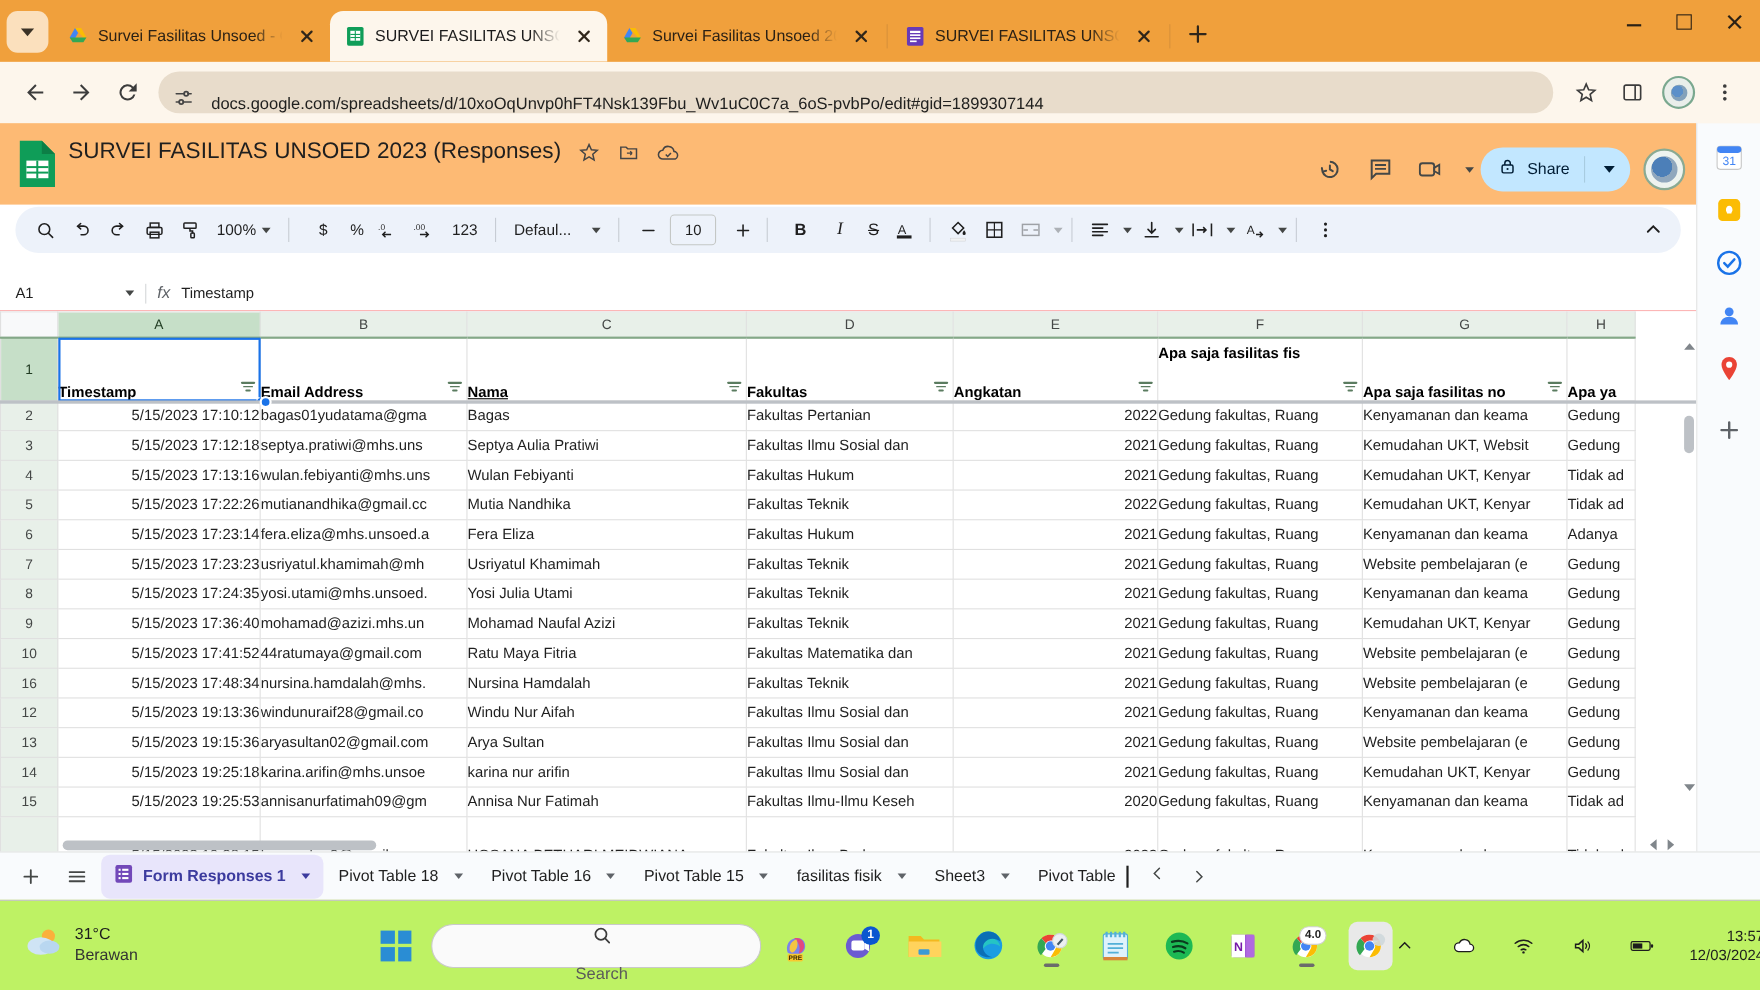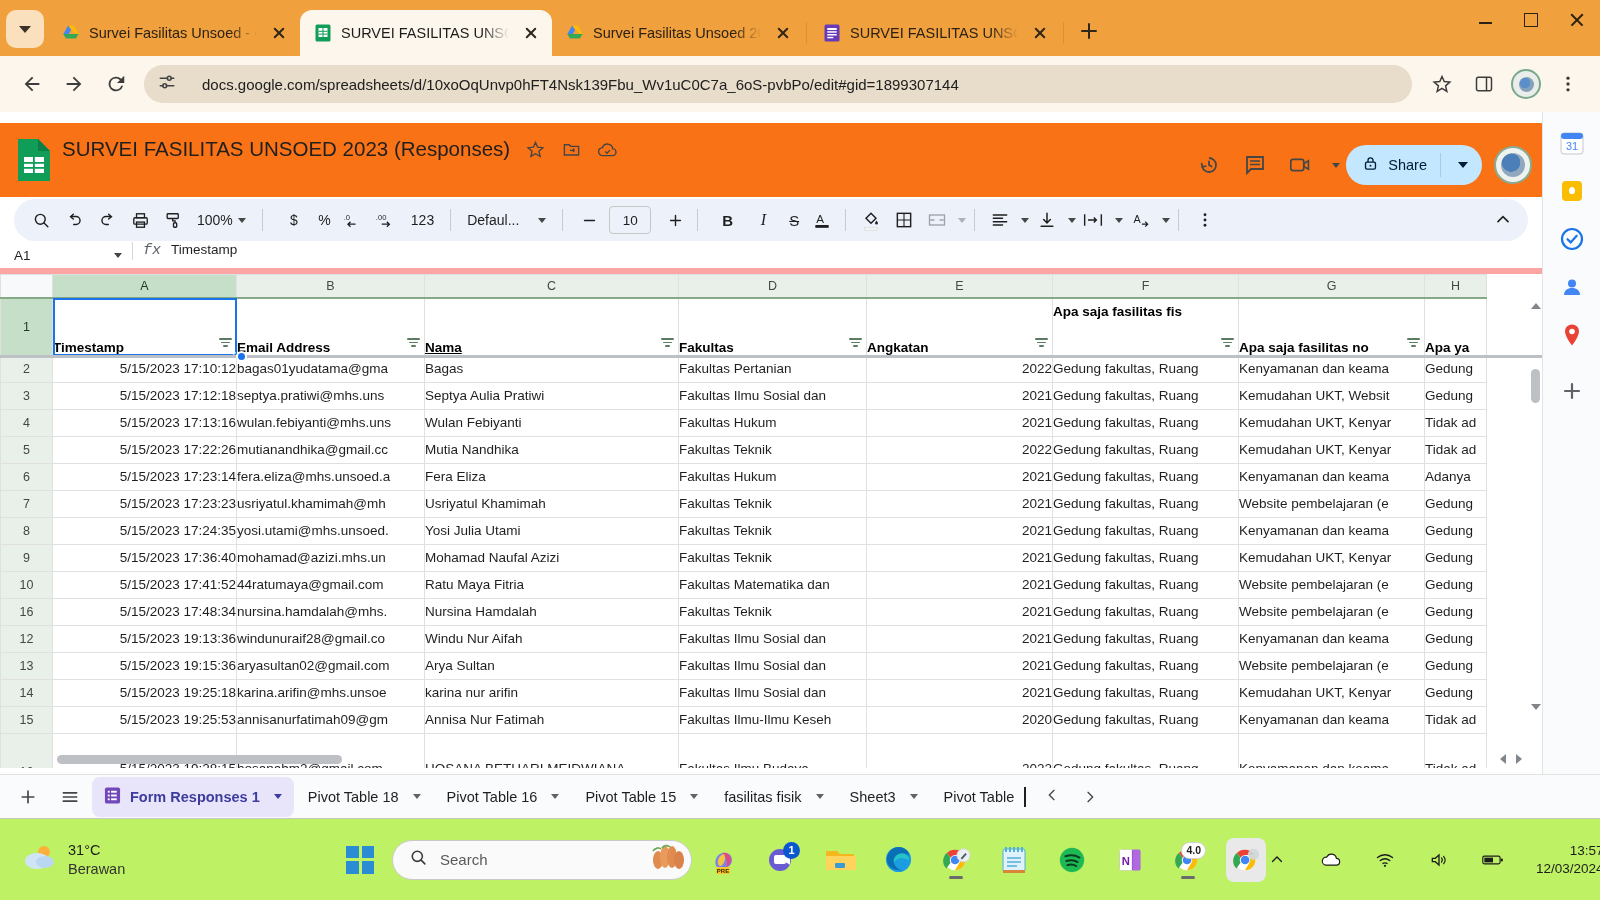--- a/index.html
+++ b/index.html
@@ -72,21 +72,21 @@
   .wc-close::before, .wc-close::after {
     content:""; position:absolute; width:16px; height:1.7px; background:#2b2115;
   }
   .wc-close::before{transform:rotate(45deg);} .wc-close::after{transform:rotate(-45deg);}
 
   
   .omnibar { height: 56px; background:#fdf6ec; display:flex; align-items:center; padding: 0 12px; gap: 2px; }
   .navbtn { width:40px;height:40px;border-radius:50%;display:flex;align-items:center;justify-content:center;flex:0 0 auto;}
   .urlbox {
     flex: 1 1 auto; height: 38px; background:#e8dccb; border-radius: 19px;
-    display:flex; align-items:center; gap:26px; padding: 0 14px; margin: 0 8px 0 6px;
+    display:flex; align-items:flex-end; gap:16px; padding: 0 14px; margin: 0 8px 0 6px;
     max-width: 1370px;
   }
   .url-text { font-size: 15px; color:#20201f; white-space:nowrap; overflow:hidden; }
   .omni-right { display:flex; align-items:center; gap:2px; }
   .profile-ring {
     width:30px;height:30px;border-radius:50%;
     border: 2.5px solid #7aa88f; position: relative; overflow:hidden;
     background: #e9eeea;
   }
   .profile-ring::after{
@@ -94,21 +94,21 @@
     background: radial-gradient(circle at 40% 40%, #5b8fc9 0 40%, #83a1ba 41% 100%);
   }
 
   
   .sheets { position:relative; height: 706px; background:#fff; display:flex; }
   .sheets-main { flex: 1 1 auto; min-width:0; }
   .sheets-rail { width: 58px; flex:0 0 auto; background:#f9fbfd; border-left:1px solid #e3e3e3; padding-top:18px;
                  display:flex; flex-direction:column; align-items:center; gap:22px; }
   .rail-icon { width: 26px; height:26px; display:flex;align-items:center;justify-content:center; }
 
-  .doc-head { display:flex; align-items:flex-start; padding: 8px 10px 0 14px; height: 74px; background:#f97316;margin-top:11px;}
+  .doc-head { display:flex; align-items:flex-start; padding: 8px 10px 0 14px; height: 74px; background:#fdba74;}
   .doc-logo { width: 40px; height:46px; margin: 6px 8px 0 0; flex:0 0 auto; }
   .doc-head-mid { flex:1 1 auto; min-width:0; padding-top: 6px; }
   .doc-title-row { display:flex; align-items:center; gap:14px; }
   .doc-title { font-size: 20.5px; color:#1f1f1f; white-space:nowrap; }
   .hicon { width:22px;height:22px;display:flex;align-items:center;justify-content:center;flex:0 0 auto;}
   .menubar { display:flex; gap: 2px; margin-top: 5px; margin-left:-6px; }
   .menu-item { font-size: 14.5px; color:#1f1f1f; padding: 3px 8px; border-radius: 4px; white-space:nowrap;}
 
   .doc-head-right { display:flex; align-items:center; gap: 6px; padding-top: 14px; }
   .hbtn { width: 40px;height:40px; border-radius:50%; display:flex;align-items:center;justify-content:center;flex:0 0 auto;}
@@ -138,25 +138,25 @@
   .caret-sm { width:0;height:0;border-left:4.5px solid transparent;border-right:4.5px solid transparent;
     border-top:5px solid #444746; margin-left:5px; }
   .font-box { font-size:14px; color:#1f1f1f; width: 66px; text-align:left; white-space:nowrap; overflow:hidden;}
   .fsize-box { width: 42px; height: 28px; border:1px solid #c4c7c5; border-radius:4px;
     display:flex;align-items:center;justify-content:center; font-size:13.5px; color:#1f1f1f;}
   .tb-bold{font-weight:bold;font-size:15px;} .tb-ital{font-style:italic;font-family:"Liberation Serif",serif;font-size:16px;}
   .tb-strike{text-decoration:line-through;font-size:15px;}
   .collapse-btn { margin-left:auto; }
 
   
-  .formula-row { display:flex; height: 32px; border-bottom:6px solid #fca5a5; margin-top:1px; }
+  .formula-row { display:flex; align-items:center; height: 32px; border-bottom:1px solid #fca5a5; margin-top:21px; }
   .namebox { width: 122px; display:flex; align-items:center; padding-left: 14px; gap: 6px; flex:0 0 auto;}
   .namebox-txt { font-size:13.5px; color:#1f1f1f; flex:1 1 auto;}
   .fx-sep { width:1px;height:18px;background:#d5d7d9; margin: 0 10px; }
-  .fx-sym { font-family:Liberation Mono, monospace; font-style:italic; font-size:15px; color:#5f6368; margin-right:10px;}
+  .fx-sym { font-family:Liberation Sans, sans-serif; font-style:italic; font-size:15px; color:#5f6368; margin-right:10px;}
   .formula-val { font-size:13.5px; color:#1f1f1f; }
 
   
   .grid-wrap { position:relative; height: 494px; overflow:hidden; background:#fff; }
   .grid-table { border-collapse: collapse; table-layout: fixed; }
   .grid-table td, .grid-table th { padding:0; border: 1px solid #e0e0e0; }
   .colhdr {
     height: 23px; background:#e8f0e9; font-weight: normal; font-size:12.5px; color:#444746;
     text-align:center; border-bottom: 2px solid #84a888 !important;
   }
@@ -233,21 +233,21 @@
     background:#bef264; border-top:1px solid #c6c6c6; display:flex; align-items:center;
   }
   .tb-weather { display:flex; align-items:center; gap:10px; padding-left: 22px; width: 340px; flex:0 0 auto;}
   .weather-txt { font-size:14.5px; color:#1d1d1d; line-height:19px; }
   .weather-txt .sub { color:#333; }
   .tb-center { display:flex; align-items:center; gap: 12px; flex: 1 1 auto; }
   .winlogo { width:28px;height:28px; display:grid; grid-template-columns:1fr 1fr; grid-template-rows:1fr 1fr; gap:3px;}
   .winlogo i { background:#2a8dd4; display:block; }
   .searchpill {
     width: 300px; height: 40px; background:#fafafa; border:1px solid #c9c9c9; border-radius:20px;
-    display:flex; align-items:center; padding: 0 6px 0 16px; gap: 12px;
+    display:flex; align-items:center; padding: 0 6px 0 16px; gap: 12px; flex-direction: column;
   }
   .search-label { font-size:15px; color:#5a5a5a; flex:1 1 auto;}
   .tb-icons { display:flex; align-items:center; gap: 18px; }
   .tbi { width: 40px; height: 44px; position:relative; display:flex;align-items:center;justify-content:center;flex:0 0 auto;}
   .tbi.running::after {
     content:""; position:absolute; bottom: 3px; left:50%; transform:translateX(-50%);
     width: 14px; height:3px; border-radius:2px; background:#6b6b6b;
   }
   .tbi.active { background:#e9e9e9; border-radius:8px; }
   .tbi.active::after { background:#0d6ccd; width:20px; }

